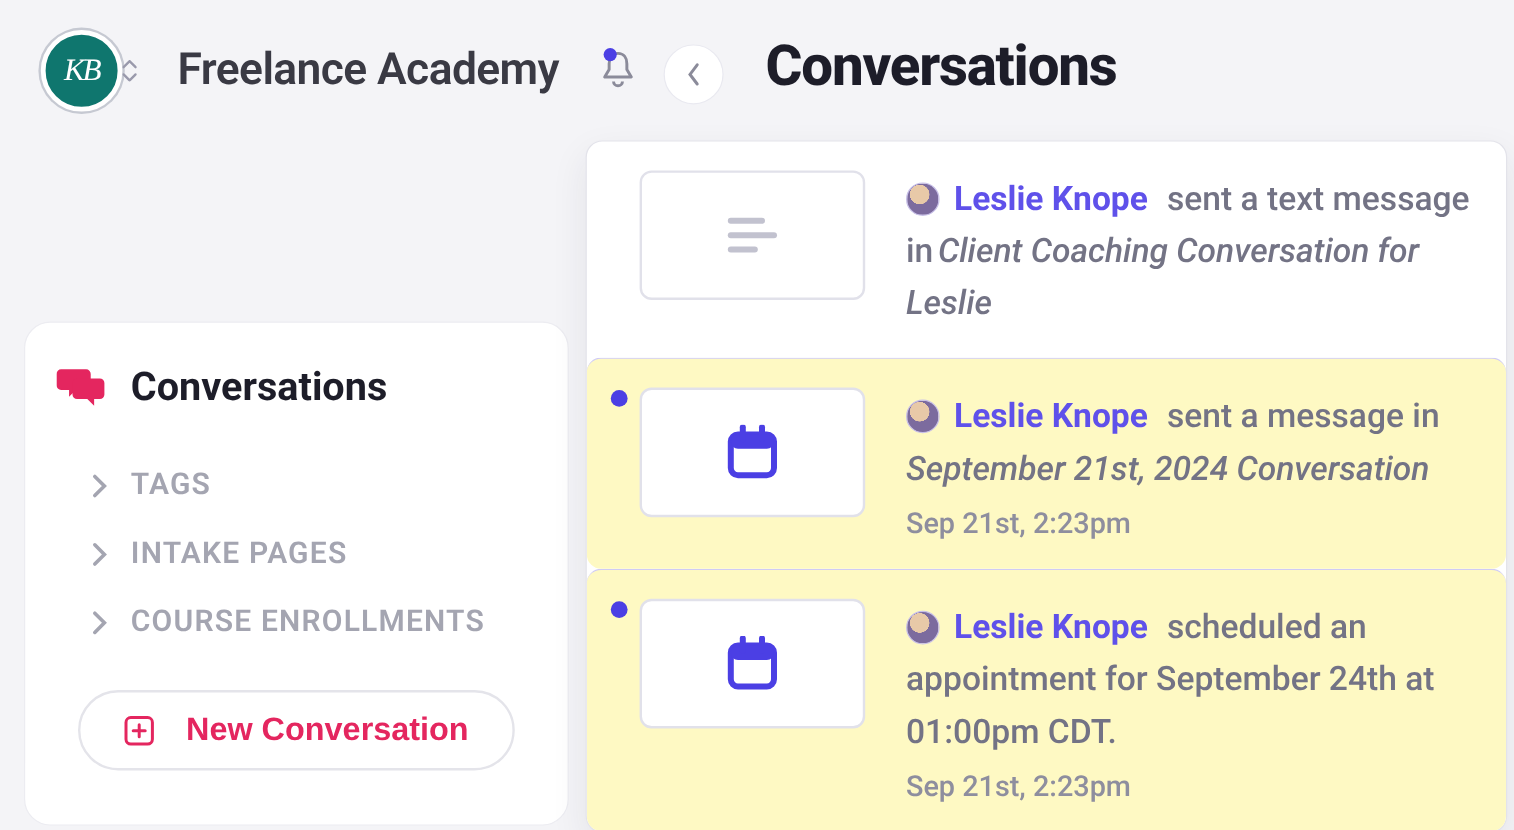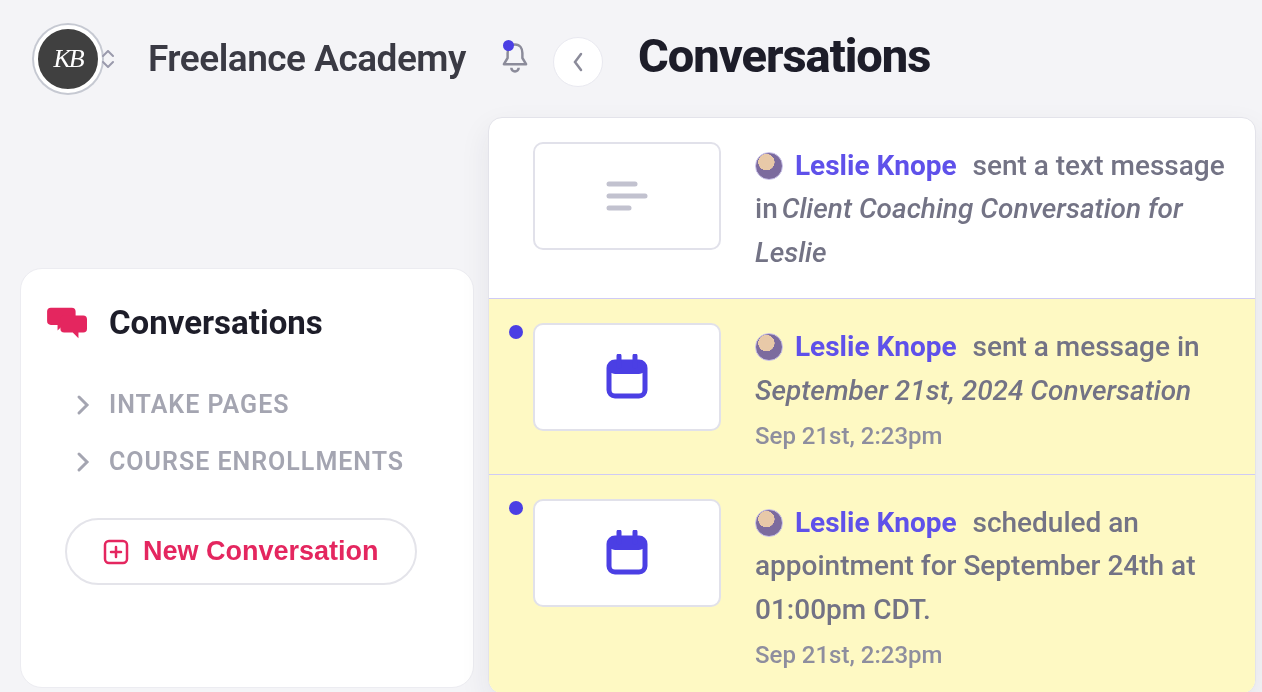--- a/index.html
+++ b/index.html
@@ -6,21 +6,21 @@
   html, body { width: 1262px; height: 692px; overflow: hidden; font-family: -apple-system, BlinkMacSystemFont, "Segoe UI", Roboto, "Helvetica Neue", Arial, sans-serif; background: #f4f4f7; }
   .app { position: relative; width: 100%; height: 100%; }
 
   
   .header {
     position: absolute; top: 0; left: 0; width: 578px; height: 117px;
     display: flex; align-items: center; padding-left: 34px;
   }
   .brand-logo {
     width: 68px; height: 68px; border-radius: 50%;
-    background: #404040; border: 4px solid #fff;
+    background: #0f766e; border: 4px solid #fff;
     box-shadow: 0 0 0 2px #c6c9d2;
     display: flex; align-items: center; justify-content: center;
     color: #fff; font-family: Georgia, serif; font-style: italic; font-size: 26px; letter-spacing: -2px;
     position: relative;
     margin-right: 20px;
   }
   .brand-logo-chev {
     position: absolute; right: -18px; top: 50%; transform: translateY(-50%);
     width: 14px; height: 24px; display:flex; flex-direction:column; justify-content:center; gap:2px;
   }
@@ -42,21 +42,21 @@
     padding: 34px 26px 30px 26px;
   }
   .side-head { display:flex; align-items:center; gap:20px; margin-bottom: 34px;}
   .side-head .conv-icon { width:42px; height:38px; }
   .side-title { font-size: 33px; font-weight: 700; color: #1d1d29; }
   .side-item { display:flex; align-items:center; gap:18px; padding: 14px 0 14px 28px; }
   .side-item svg { flex:0 0 auto; }
   .side-label { font-size: 25px; font-weight:600; color:#a4a5b1; letter-spacing:1px; }
   .new-conv {
     margin-top: 28px; margin-left: 18px;
-    display:inline-flex; align-items:center; gap:14px;
+    display:inline-flex; align-items:center; gap:26px;
     border: 2px solid #e4e4ea; border-radius: 999px;
     padding: 16px 36px;
     font-size: 27px; font-weight: 600; color: #e4265f;
     background:#fff;
     text-align:center;
   }
 
   
   .collapse-btn{
     position:absolute; left:553px; top:37px; width:50px; height:50px;
@@ -71,20 +71,21 @@
   
   .dropdown{
     position:absolute; left:488px; top:117px; width:768px;
     background:#fff; border-radius:14px; border:1px solid #e3e3ea;
     box-shadow: 0 12px 30px rgba(40,40,70,0.08);
     overflow:hidden;
   }
   .notif{
     display:flex; align-items:flex-start; padding:24px 24px 24px 20px;
     border-top:1px solid #cfcbf5;
+    border-radius:12px;
   }
   .notif:first-child{border-top:none;}
   .notif.unread{ background:#fef9c3; }
   .unread-dot{
     width:14px;height:14px;border-radius:50%;background:#4b3fe4;
     flex:0 0 auto; margin-top:2px; margin-right:6px;
   }
   .unread-dot.hidden{ visibility:hidden; }
   .thumb{
     width:188px; height:108px; border:2px solid #e1e1ea; border-radius:10px;
@@ -144,20 +145,26 @@
         <path d="M4 4 h22 a4 4 0 0 1 4 4 v10 a4 4 0 0 1 -4 4 h-9 l-6 6 v-6 h-7 a4 4 0 0 1 -4 -4 v-10 a4 4 0 0 1 4 -4 z" fill="#e4265f"></path>
         <path d="M18 12 h20 a4 4 0 0 1 4 4 v10 a4 4 0 0 1 -4 4 h-5 v6 l-6 -6 h-9 a4 4 0 0 1 -4 -4 v-10 a4 4 0 0 1 4 -4 z" fill="#e4265f"></path>
       </svg>
       <div class="side-title">Conversations</div>
     </div>
 
     <div class="side-item">
       <svg width="16" height="24" viewBox="0 0 16 24">
           <path d="M4 4 L12 12 L4 20" stroke="#a4a5b1" stroke-width="3" fill="none" stroke-linecap="round"></path>
         </svg>
+      <span class="side-label">TAGS</span>
+    </div>
+    <div class="side-item">
+      <svg width="16" height="24" viewBox="0 0 16 24">
+          <path d="M4 4 L12 12 L4 20" stroke="#a4a5b1" stroke-width="3" fill="none" stroke-linecap="round"></path>
+        </svg>
       <span class="side-label">INTAKE PAGES</span>
     </div>
     <div class="side-item">
       <svg width="16" height="24" viewBox="0 0 16 24">
           <path d="M4 4 L12 12 L4 20" stroke="#a4a5b1" stroke-width="3" fill="none" stroke-linecap="round"></path>
         </svg>
       <span class="side-label">COURSE ENROLLMENTS</span>
     </div>
 
     <button class="new-conv">

